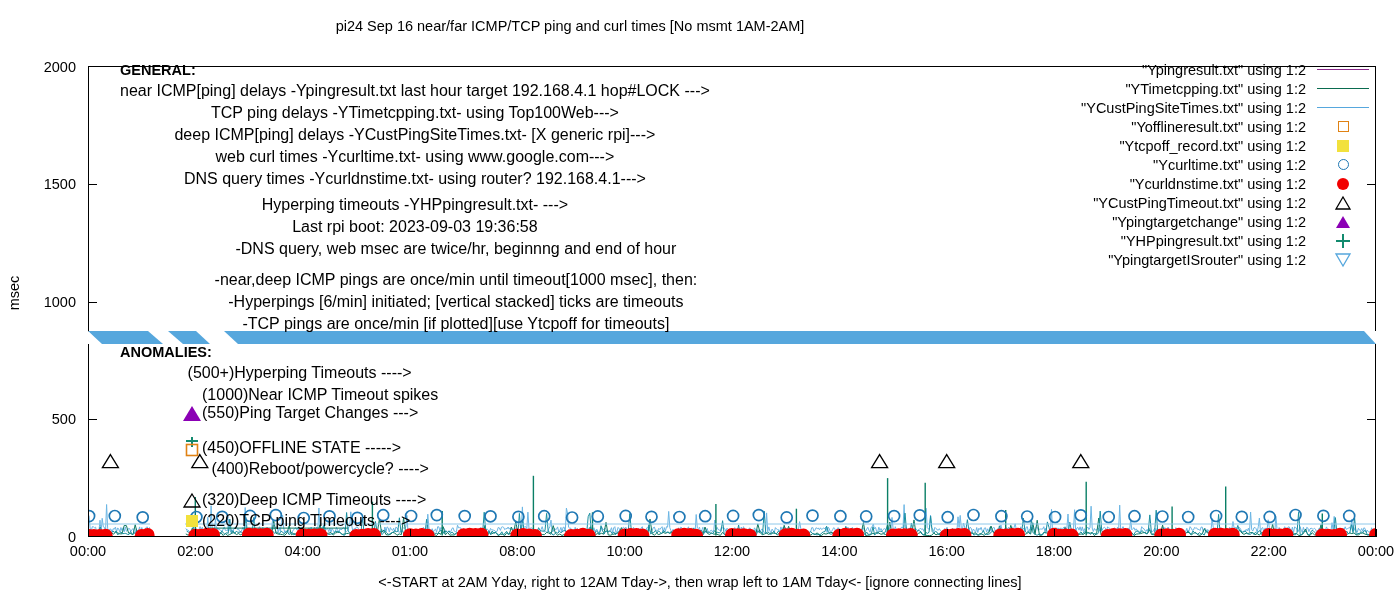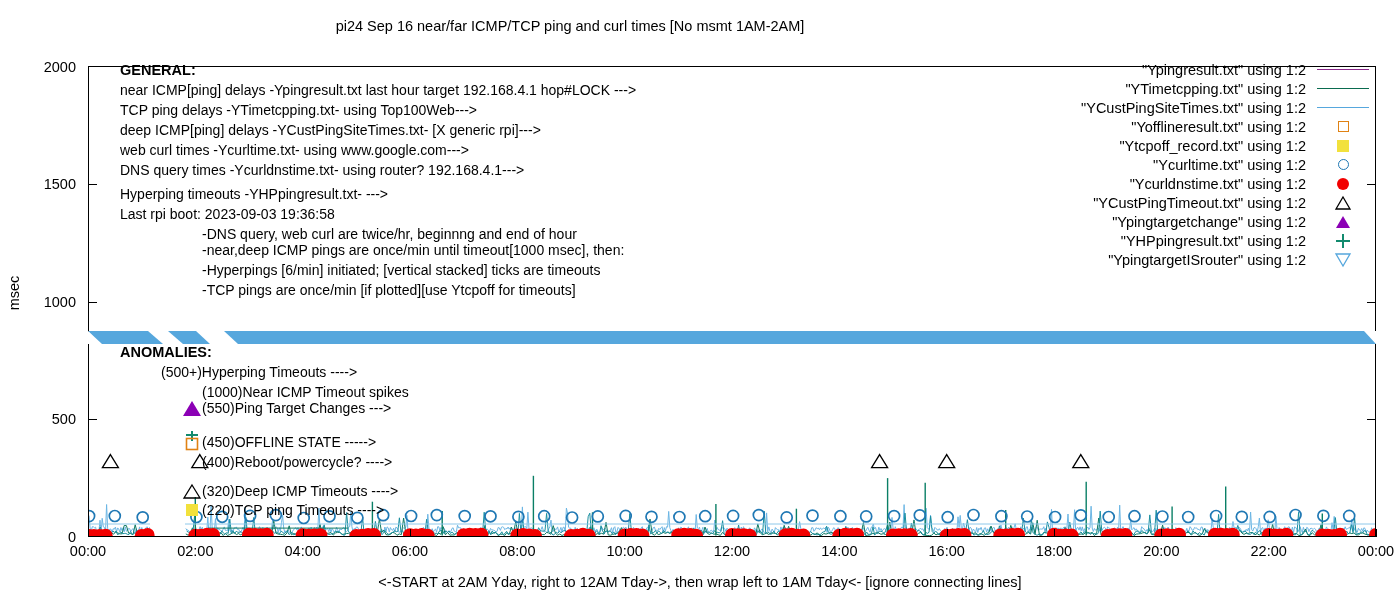--- a/index.html
+++ b/index.html
@@ -11,21 +11,21 @@
   #ylabel{left:-16px;top:285px;width:60px;text-align:center;font-size:14.5px;transform:rotate(-90deg);transform-origin:center center;}
   .ytick-label{width:62px;text-align:right;font-size:14.5px;}
   .ytick-mark{width:9px;height:0;border-top:1.3px solid #000;}
   .ytick-mark-r{width:9px;height:0;border-top:1.3px solid #000;}
   .xtick-label{width:70px;text-align:center;font-size:14.5px;}
   .xtick-mark{width:0;height:8px;border-left:1.3px solid #000;}
   #xlabel{left:0;top:574px;width:1400px;text-align:center;font-size:14.5px;white-space:nowrap;}
 
   
   .blk-head{font-size:14.5px;font-weight:bold;white-space:nowrap;}
-  .blk-line{font-size:14px;white-space:nowrap;}
+  .blk-line{font-size:16px;white-space:nowrap;text-align:center;}
 
   
   #legend{left:1000px;top:60px;width:376px;}
   .leg-row{display:flex;align-items:center;justify-content:flex-end;height:19px;}
   .leg-text{font-size:14.5px;white-space:nowrap;text-align:right;}
   .leg-key{width:66px;display:flex;align-items:center;justify-content:center;margin-left:4px;}
   .leg-line{width:52px;height:0;border-top:1.6px solid #000;}
 
   
   .sq-open{width:11px;height:11px;border:1.6px solid #e08214;box-sizing:border-box;background:transparent;}
@@ -273,22 +273,22 @@
 
 <div class="abs" style="left:120px;top:62px;">
   <div class="blk-head">GENERAL:</div>
   <div class="blk-line" style="margin-top:4px;">near ICMP[ping] delays -Ypingresult.txt last hour target 192.168.4.1 hop#LOCK ---&gt;</div>
   <div class="blk-line" style="margin-top:4px;">TCP ping delays -YTimetcpping.txt- using Top100Web---&gt;</div>
   <div class="blk-line" style="margin-top:4px;">deep ICMP[ping] delays -YCustPingSiteTimes.txt- [X generic rpi]---&gt;</div>
   <div class="blk-line" style="margin-top:4px;">web curl times -Ycurltime.txt- using www.google.com---&gt;</div>
   <div class="blk-line" style="margin-top:4px;">DNS query times -Ycurldnstime.txt- using router? 192.168.4.1---&gt;</div>
   <div class="blk-line" style="margin-top:8px;">Hyperping timeouts -YHPpingresult.txt- ---&gt;</div>
   <div class="blk-line" style="margin-top:4px;">Last rpi boot: 2023-09-03 19:36:58</div>
-  <div class="blk-line" style="margin-top:4px;margin-left:82px;">-DNS query, web curl are twice/hr, beginnng and end of hour</div>
-  <div class="blk-line" style="margin-top:0;margin-left:82px;">-near,deep ICMP pings are once/min until timeout[1000 msec], then:</div>
+  <div class="blk-line" style="margin-top:4px;margin-left:82px;">-DNS query, web msec are twice/hr, beginnng and end of hour</div>
+  <div class="blk-line" style="margin-top:13px;margin-left:82px;">-near,deep ICMP pings are once/min until timeout[1000 msec], then:</div>
   <div class="blk-line" style="margin-top:4px;margin-left:82px;"> -Hyperpings [6/min] initiated; [vertical stacked] ticks are timeouts</div>
   <div class="blk-line" style="margin-top:4px;margin-left:82px;">-TCP pings are once/min [if plotted][use Ytcpoff for timeouts]</div>
 </div>
 
 <div class="abs" style="left:120px;top:344px;">
   <div class="blk-head">ANOMALIES:</div>
 
   <div class="blk-line" style="margin-top:4px;margin-left:41px;">(500+)Hyperping Timeouts ----&gt;</div>
   <div class="blk-line" style="margin-top:4px;margin-left:82px;">(1000)Near ICMP Timeout spikes</div>
 
@@ -418,21 +418,21 @@
 </div>
 
 <div class="abs" id="xticks">
     <div class="abs xtick-mark" style="left: 88px; top: 529px;"></div>
     <div class="abs xtick-label" style="left: 53px; top: 543px;">00:00</div>
     <div class="abs xtick-mark" style="left: 195.333px; top: 529px;"></div>
     <div class="abs xtick-label" style="left: 160.333px; top: 543px;">02:00</div>
     <div class="abs xtick-mark" style="left: 302.667px; top: 529px;"></div>
     <div class="abs xtick-label" style="left: 267.667px; top: 543px;">04:00</div>
     <div class="abs xtick-mark" style="left: 410px; top: 529px;"></div>
-    <div class="abs xtick-label" style="left: 375px; top: 543px;">06:00</div>
+    <div class="abs xtick-label" style="left: 375px; top: 543px;">01:00</div>
     <div class="abs xtick-mark" style="left: 517.333px; top: 529px;"></div>
     <div class="abs xtick-label" style="left: 482.333px; top: 543px;">08:00</div>
     <div class="abs xtick-mark" style="left: 624.667px; top: 529px;"></div>
     <div class="abs xtick-label" style="left: 589.667px; top: 543px;">10:00</div>
     <div class="abs xtick-mark" style="left: 732px; top: 529px;"></div>
     <div class="abs xtick-label" style="left: 697px; top: 543px;">12:00</div>
     <div class="abs xtick-mark" style="left: 839.333px; top: 529px;"></div>
     <div class="abs xtick-label" style="left: 804.333px; top: 543px;">14:00</div>
     <div class="abs xtick-mark" style="left: 946.667px; top: 529px;"></div>
     <div class="abs xtick-label" style="left: 911.667px; top: 543px;">16:00</div>

